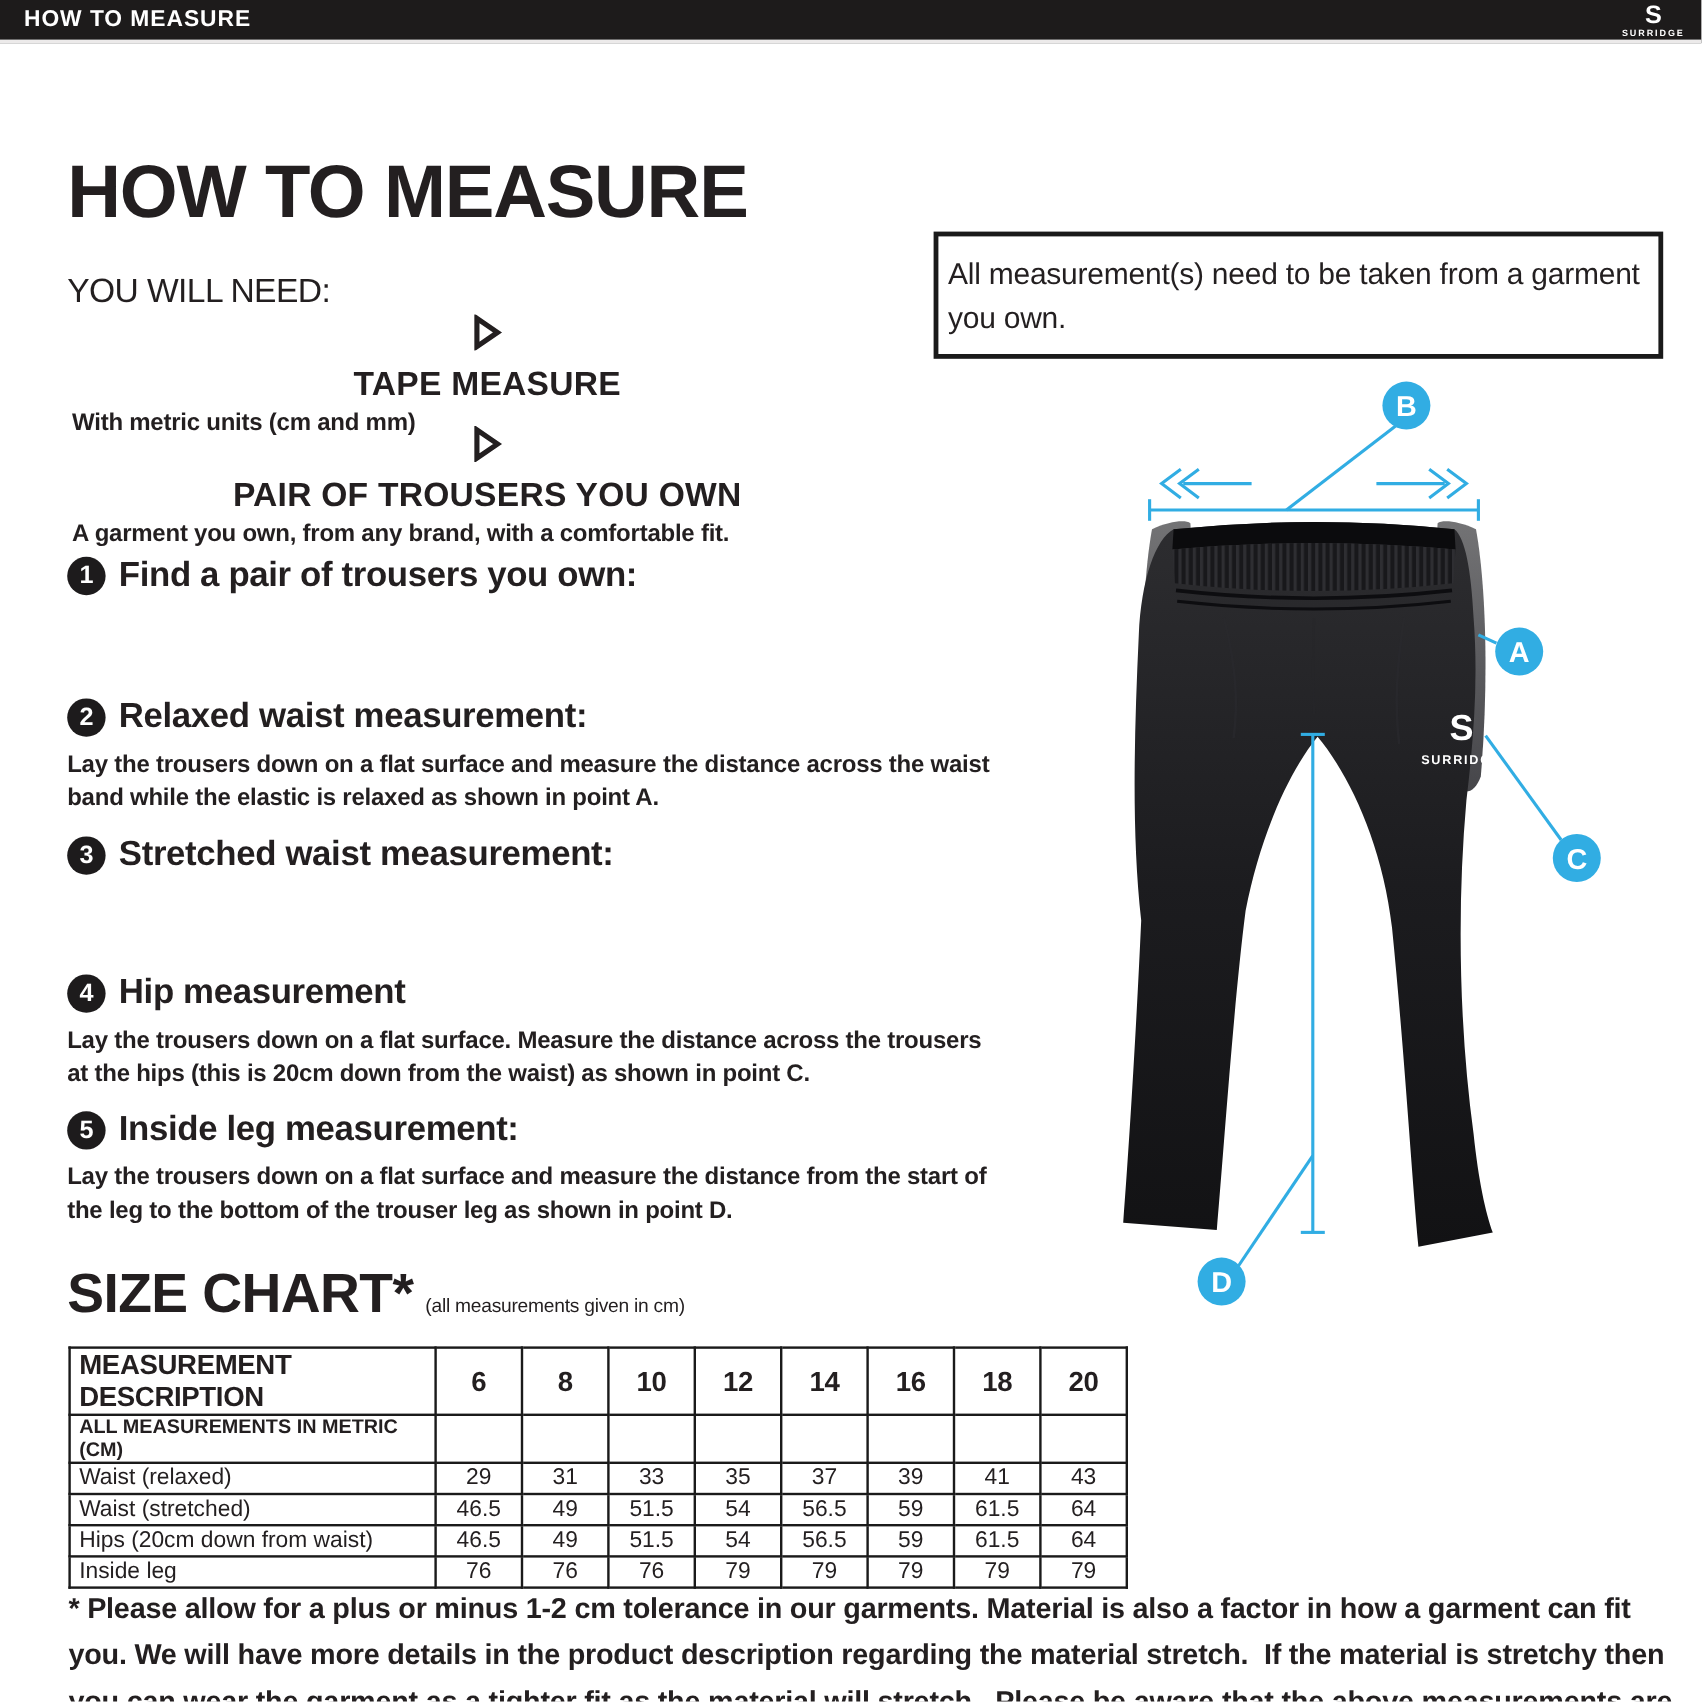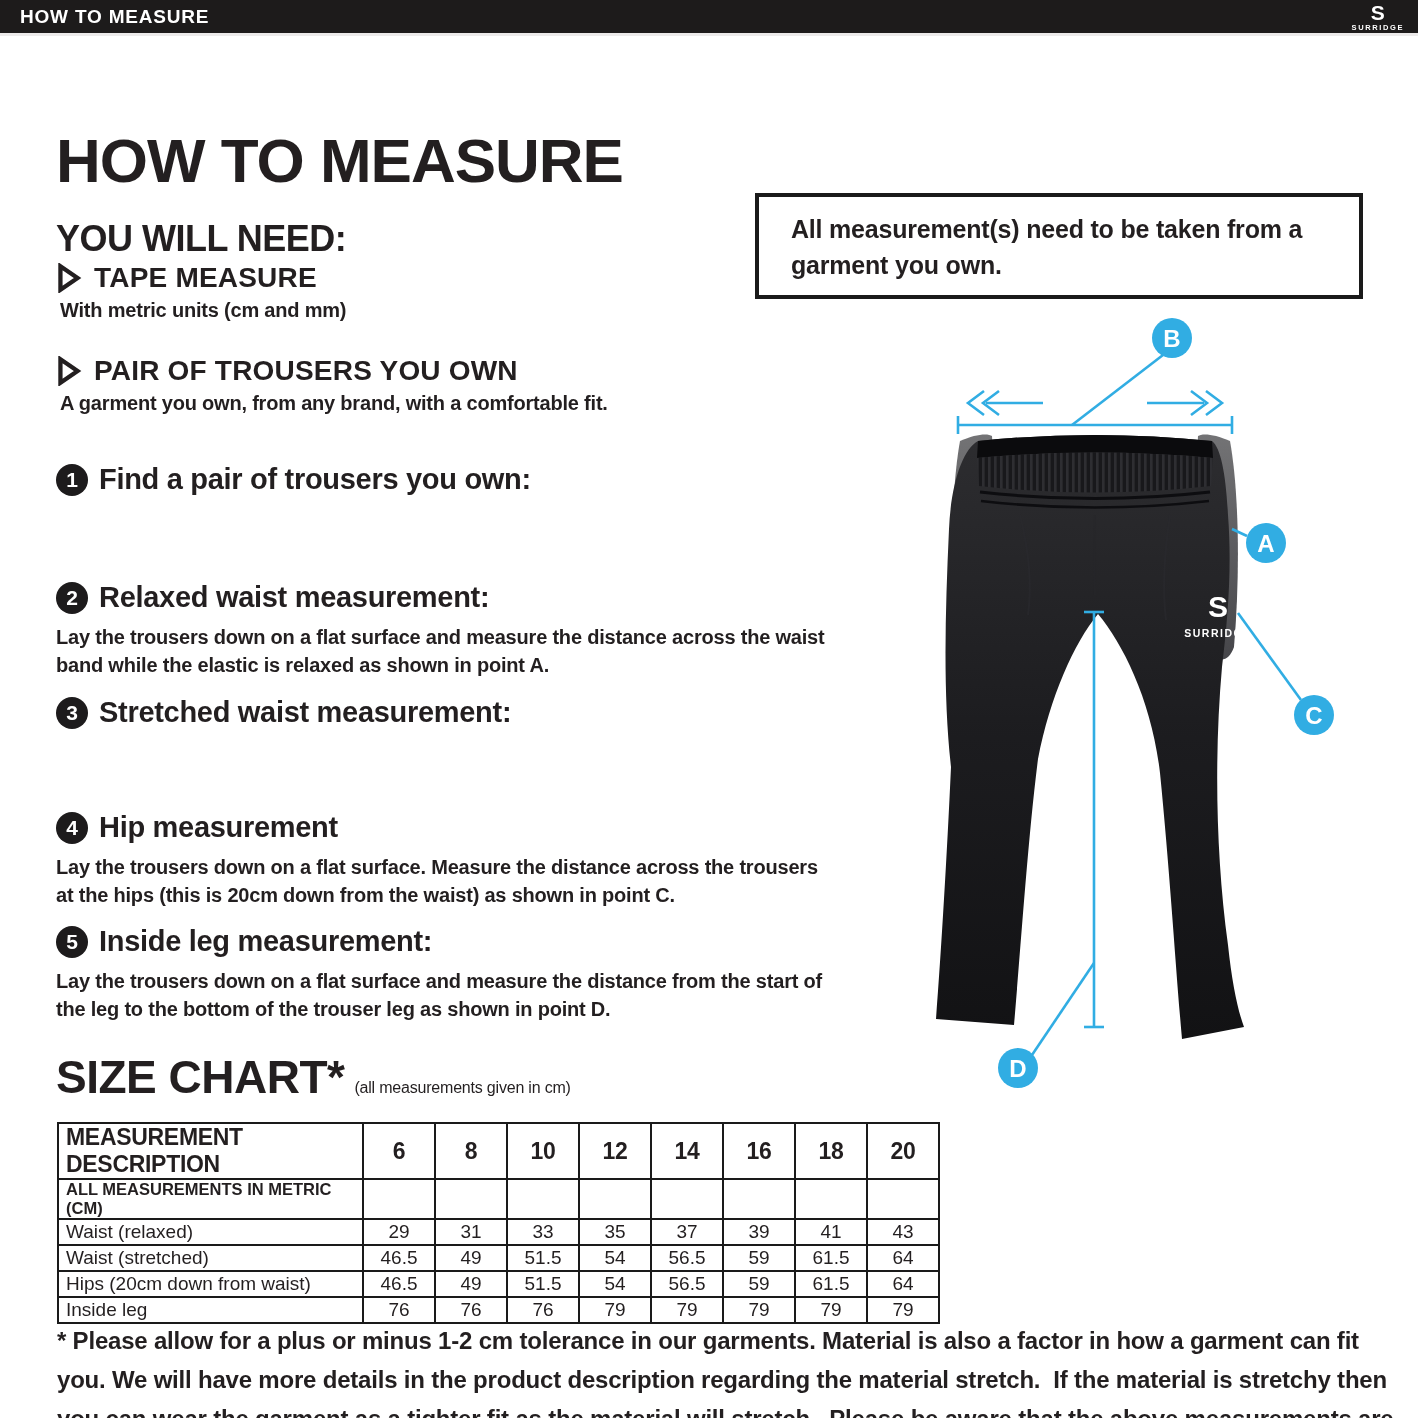--- a/index.html
+++ b/index.html
@@ -12,41 +12,41 @@
     position:absolute;left:0;top:0;width:1418px;height:36px;background:#1d1b1b;
     border-bottom:3px solid #eceaea;display:flex;align-items:center;justify-content:space-between;
     box-sizing:border-box;padding:0 10px 0 20px;
   }
   .topbar-title{color:#fff;font-weight:bold;font-size:19px;letter-spacing:.8px;}
   .brand{display:flex;flex-direction:column;align-items:center;line-height:1;margin-right:4px;}
   .brand .s-mark{color:#fff;font-weight:bold;font-size:21px;letter-spacing:0;}
   .brand .wordmark{color:#fff;font-weight:bold;font-size:7.5px;letter-spacing:1.6px;margin-top:1px;}
   
   .h1{position:absolute;left:56px;top:88px;font-size:62px;font-weight:bold;letter-spacing:-1px;line-height:1;}
-  .h2-need{position:absolute;left:56px;top:188px;font-size:36px;font-weight:bold;letter-spacing:-.5px;}
+  .h2-need{position:absolute;left:56px;top:204px;font-size:28px;font-weight:normal;letter-spacing:-.5px;}
   
   .need-item{position:absolute;left:56px;width:700px;}
-  .need-item .row{display:flex;align-items:center;gap:12px;}
+  .need-item .row{display:flex;align-items:center;gap:12px;flex-direction:column;}
   .need-item .tri{width:26px;height:30px;flex:0 0 auto;}
   .need-title{font-size:28px;font-weight:bold;letter-spacing:.2px;}
   .need-desc{font-size:20px;font-weight:bold;margin-top:5px;margin-left:4px;letter-spacing:-.2px;}
   #need-1{top:262px;}
   #need-2{top:355px;}
   
   .step{position:absolute;left:56px;width:775px;}
   .step-head{display:flex;align-items:center;gap:11px;}
   .badge{width:32px;height:32px;border-radius:50%;background:#1d1b1c;color:#fff;font-weight:bold;
          font-size:21px;display:flex;align-items:center;justify-content:center;flex:0 0 auto;}
   .step-title{font-size:29px;font-weight:bold;letter-spacing:-.3px;}
   .step-body{margin-top:9px;font-size:20px;font-weight:bold;line-height:1.42;letter-spacing:-.2px;}
   #step-1{top:463px;} #step-2{top:581px;} #step-3{top:696px;} #step-4{top:811px;} #step-5{top:925px;}
   
   .callout{
-    position:absolute;left:755px;top:193px;width:608px;height:106px;box-sizing:border-box;
-    border:4px solid #1a1a1a;padding:14px 32px;font-size:25px;font-weight:bold;line-height:1.45;
+    position:absolute;left:778px;top:193px;width:608px;height:106px;box-sizing:border-box;
+    border:4px solid #1a1a1a;padding:14px 8px;font-size:25px;font-weight:normal;line-height:1.45;
     letter-spacing:-.2px;
   }
   
   .diagram{position:absolute;left:880px;top:315px;width:500px;height:795px;}
   
   .size-chart-head{position:absolute;left:56px;top:1050px;display:flex;align-items:baseline;gap:10px;text-align:right;}
   .size-chart-title{font-size:46px;font-weight:bold;letter-spacing:-.5px;}
   .size-chart-sub{font-size:16px;font-weight:normal;letter-spacing:-.2px;}
   table.size-table{position:absolute;left:57px;top:1122px;border-collapse:collapse;table-layout:fixed;border-radius:18px;}
   .size-table th,.size-table td{border:2px solid #1a1a1a;padding:0;}

